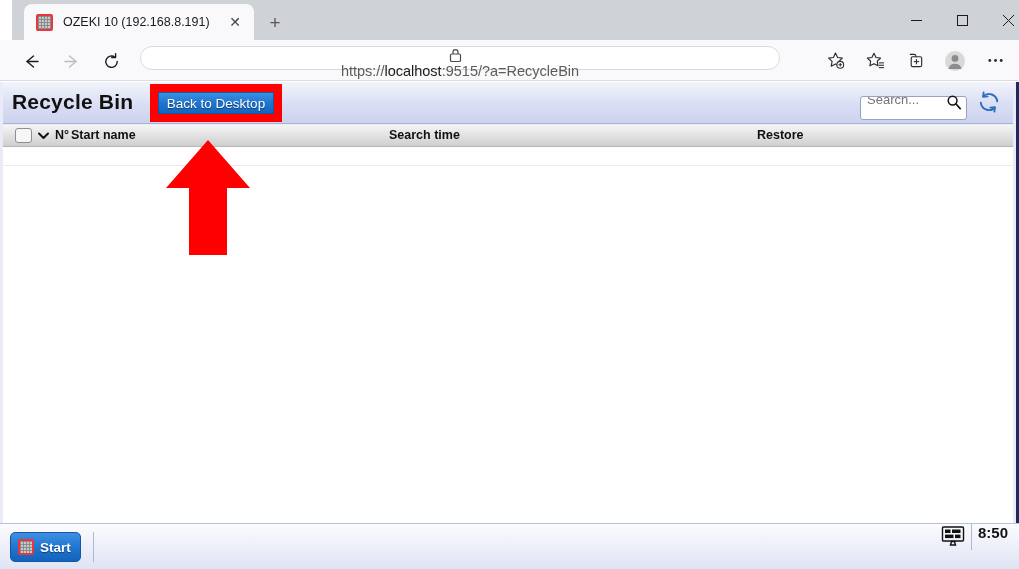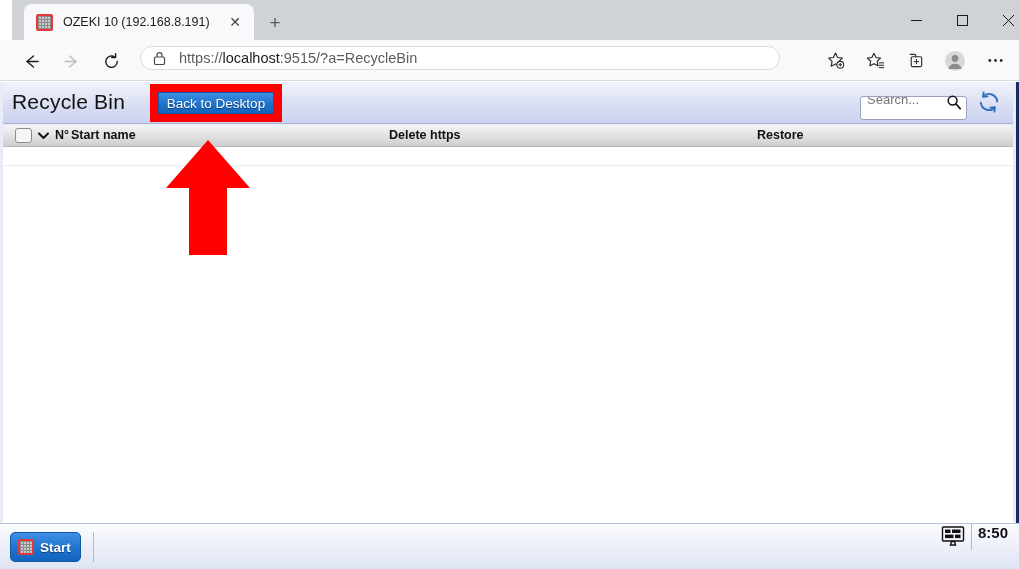--- a/index.html
+++ b/index.html
@@ -50,21 +50,21 @@
     position:absolute; left:0; top:40px; width:1019px; height:41px;
     background:#f9f9fb; border-bottom:1px solid #dcdcdf;
   }
   .navbtn { position:absolute; top:8px; width:26px; height:26px; display:flex; align-items:center; justify-content:center; }
   .navbtn.back { left:18px; }
   .navbtn.fwd  { left:58px; }
   .navbtn.reload { left:98px; }
   .addressbar {
     position:absolute; left:140px; top:6px; width:640px; height:24px;
     background:#fff; border:1px solid #dbdbde; border-radius:15px;
-    display:flex; align-items:center; padding:0 12px;
+    display:flex; align-items:center; padding:0 12px;flex-direction:column;
   }
   .lock-ico { flex:0 0 16px; margin-right:10px; display:flex; align-items:center; }
   .url-text { font-size:14.5px; color:#5c5c5c; white-space:nowrap; font-family:"Liberation Sans", sans-serif; }
   .url-text b { color:#1b1b1b; font-weight:400; }
   .tb-right { position:absolute; right:4px; top:6px; height:29px; display:flex; align-items:center; }
   .tb-ico { width:40px; height:29px; display:flex; align-items:center; justify-content:center; color:#2b2b2b; }
 
   
   .page {
     position:absolute; left:0; top:82px; width:1019px; height:487px;
@@ -72,21 +72,21 @@
     border-right:3px solid #1c2a5e;
   }
 
   .app-header {
     position:absolute; left:3px; top:0; right:3px; height:42px;
     background:linear-gradient(to bottom,#f2f4fb 0%, #d9def3 55%, #ccd3ef 100%);
     border-bottom:1px solid #aab2d4;
   }
   .app-title {
     position:absolute; left:9px; top:8px;
-    font-size:21px; font-weight:normal; color:#111; letter-spacing:.2px;
+    font-size:21px; font-weight:bold; color:#111; letter-spacing:.2px;
   }
   .highlight-box {
     position:absolute; left:147px; top:2px; width:132px; height:38px;
     border:4px solid #fe0000; background:#fe0000;
   }
   .back-btn {
     position:absolute; left:4px; top:4px; right:4px; bottom:4px;
     background:linear-gradient(to bottom,#3d8ee0 0%, #1f75cf 50%, #1464bd 100%);
     border:1px solid #1257a8;
     color:#fff; font-size:13.5px; font-weight:normal;
@@ -300,21 +300,21 @@
 
     <div class="tbl-head">
       <span class="th-check"></span>
       <span class="th-caret">
         <svg width="11" height="8" viewBox="0 0 11 8">
             <path d="M1 1.5 L5.5 6 L10 1.5" fill="none" stroke="#111" stroke-width="2" stroke-linecap="round" stroke-linejoin="round"></path>
           </svg>
       </span>
       <span class="th-label th-num">N°</span>
       <span class="th-label th-filename">Start name</span>
-      <span class="th-label th-delete">Delete https</span>
+      <span class="th-label th-delete">Search time</span>
       <span class="th-label th-restore">Restore</span>
     </div>
 
     <div class="tbl-body"></div>
 
     <div class="app-footer">
       
       
     </div>
 

